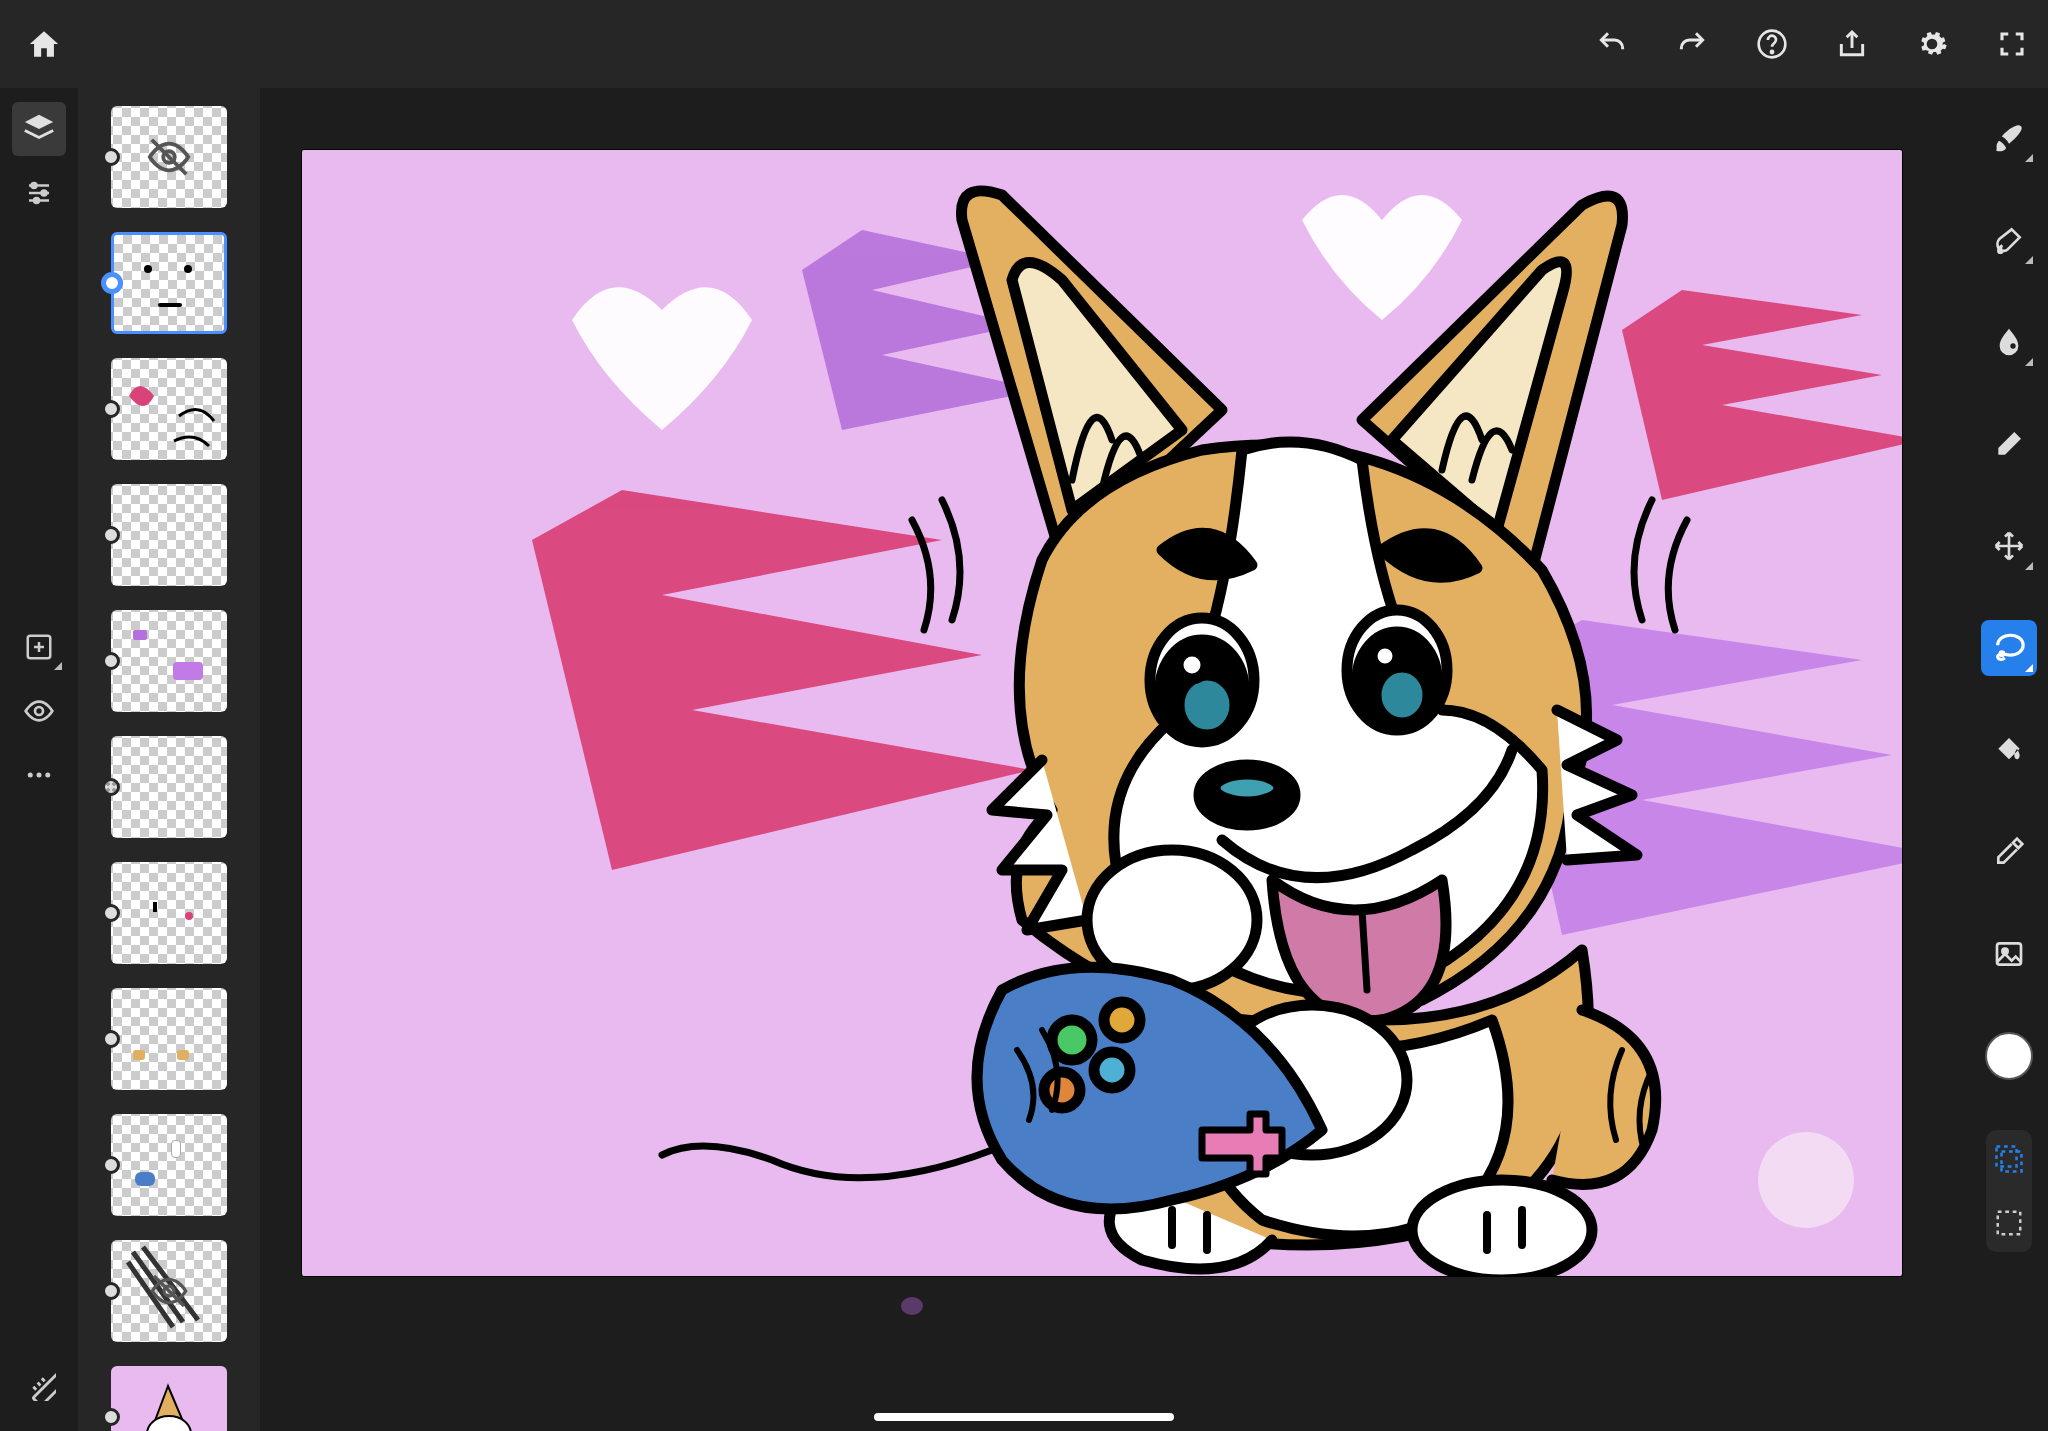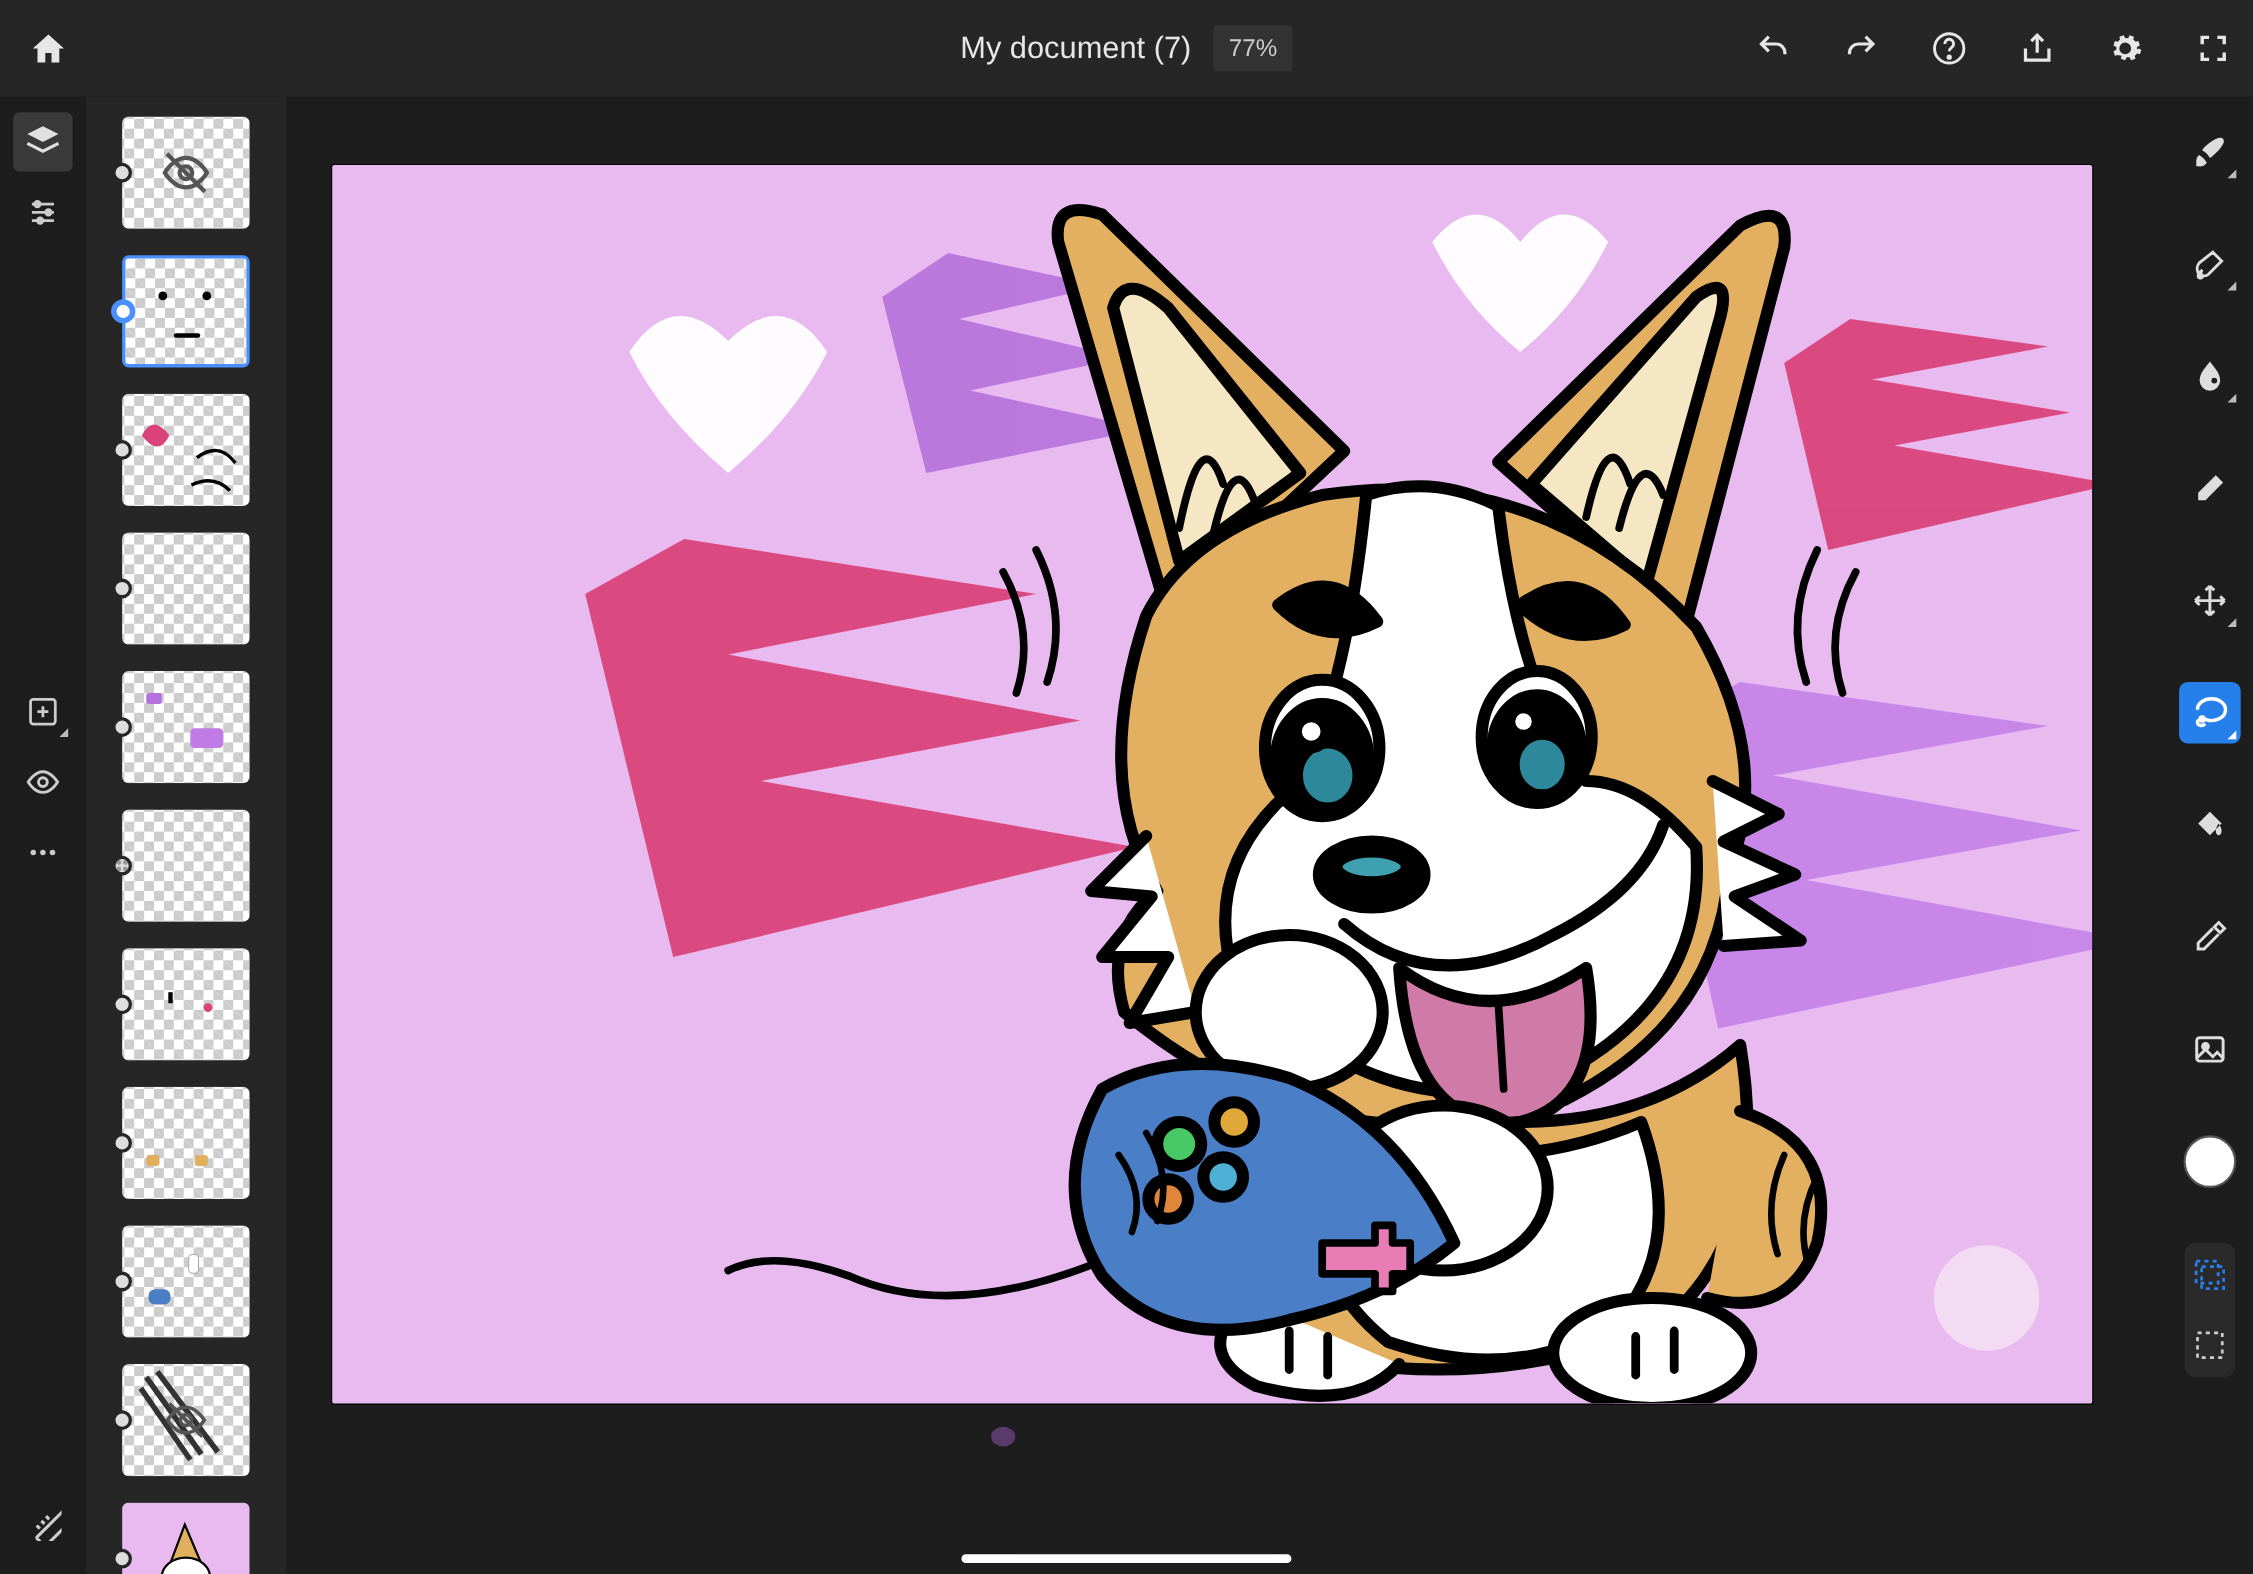--- a/index.html
+++ b/index.html
@@ -50,24 +50,20 @@
 </style>
 </head>
 <body>
 
 <div class="topbar">
   <div class="home-btn">
     <svg width="34" height="34" viewBox="0 0 24 24" fill="#e6e6e6">
         <path d="M12 3l10 9h-3v9h-5v-6h-4v6H5v-9H2z"></path>
       </svg>
   </div>
-  <div class="doc-title-wrap">
-    <span class="doc-title">My document (7)</span>
-    <span class="zoom-badge">77%</span>
-  </div>
   <div class="top-right">
     <div class="t-icon">
       <svg width="34" height="34" viewBox="0 0 24 24" fill="none" stroke="#e6e6e6" stroke-width="2.2">
           <path d="M9 14l-5-5 5-5"></path>
           <path d="M4 9h10a6 6 0 016 6v1"></path>
         </svg>
     </div>
     <div class="t-icon">
       <svg width="34" height="34" viewBox="0 0 24 24" fill="none" stroke="#e6e6e6" stroke-width="2.2">
           <path d="M15 14l5-5-5-5"></path>

